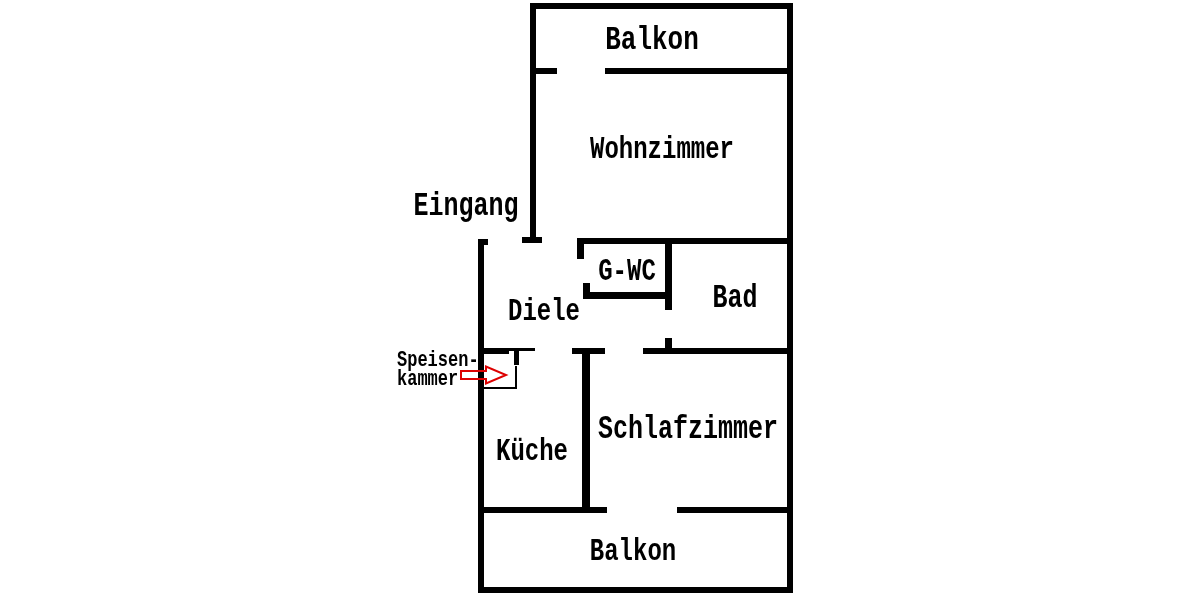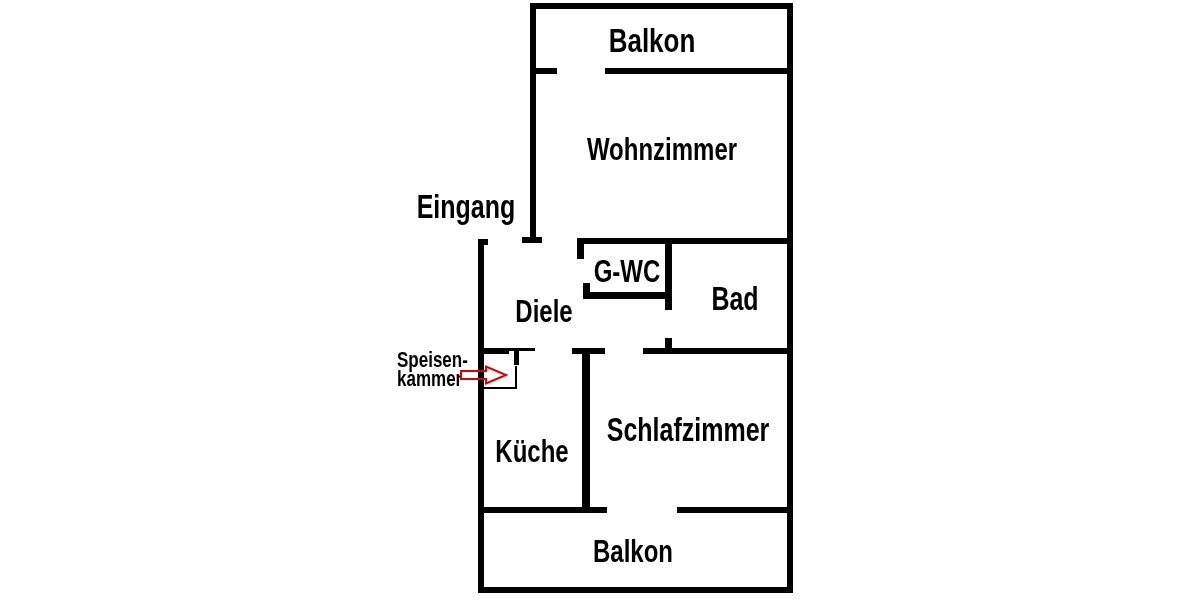--- a/index.html
+++ b/index.html
@@ -1,19 +1,19 @@
 <!DOCTYPE html>
 <html><head>
 <meta charset="utf-8">
 <style>
   html,body { margin:0; padding:0; background:#ffffff; }
   #stage {
     position:relative; width:1200px; height:600px;
     background:#ffffff; overflow:hidden;
-    font-family:Liberation Sans, sans-serif;
+    font-family:Liberation Mono, monospace;
   }
   .w { position:absolute; background:#000000; }
   .thin { background:#000000; }
   .lbl {
     position:absolute; font-weight:bold; color:#000000; white-space:nowrap;
     line-height:1; transform:translate(-50%,-50%) scale(1,1.3);
   }
   .lbl-left {
     position:absolute; font-weight:bold; color:#000000; white-space:nowrap;
     line-height:1; transform-origin:left center; transform:translate(0,-50%) scale(1,1.3);

